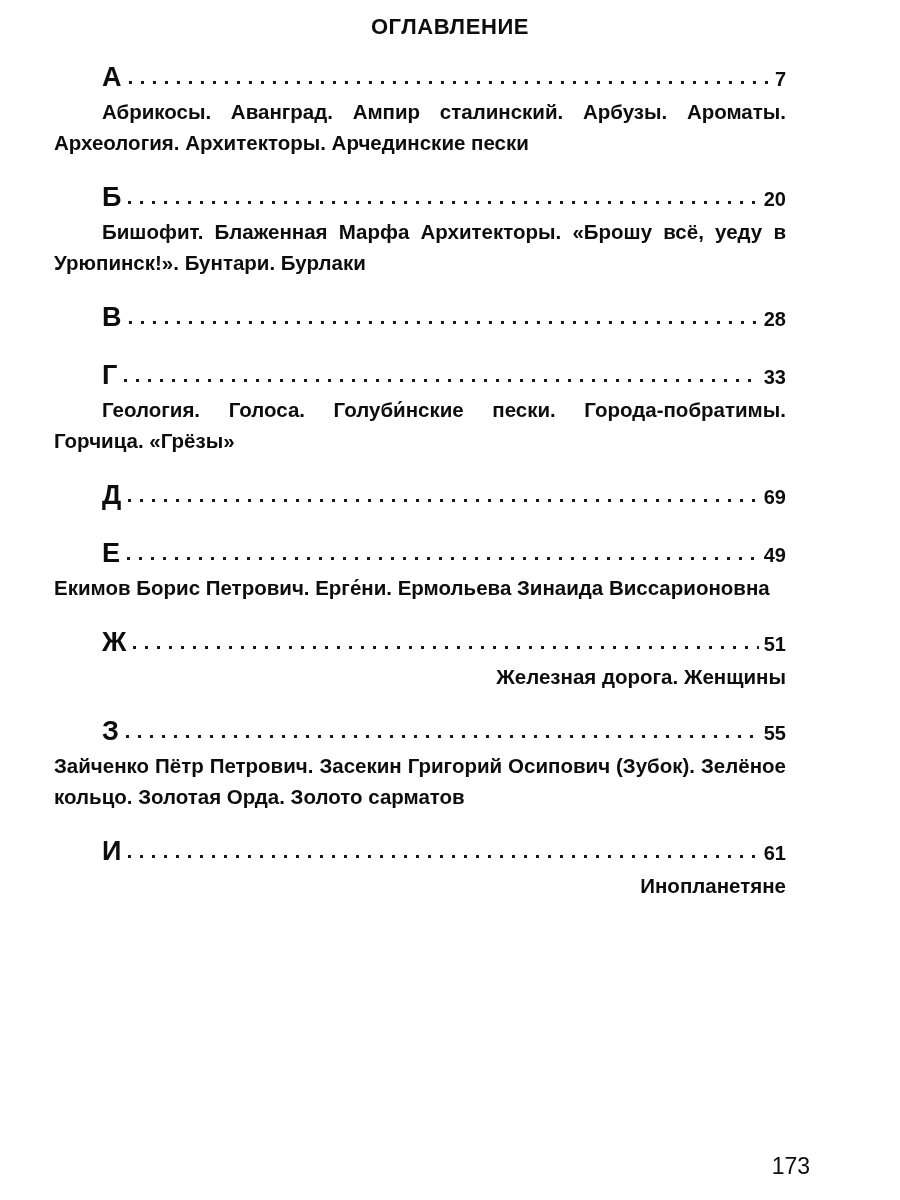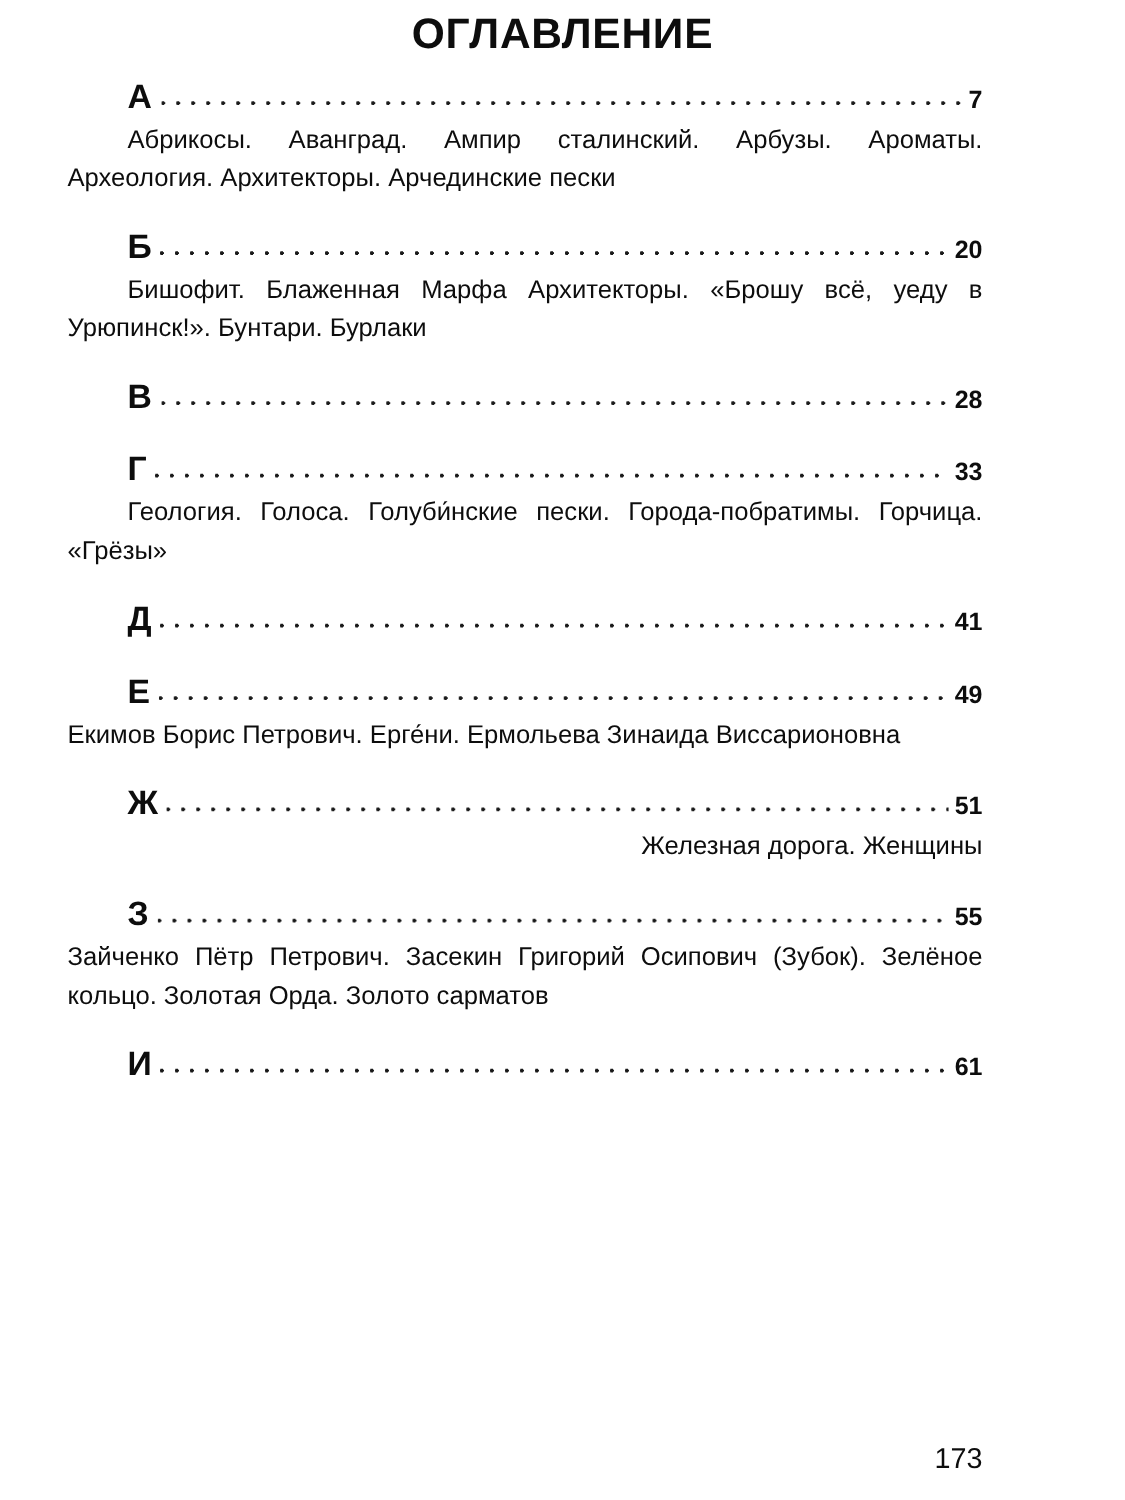--- a/index.html
+++ b/index.html
@@ -26,21 +26,21 @@
     box-sizing: border-box;
   }
 
   
   .doc-title {
     position: absolute;
     left: 0;
     top: 12px;
     width: 900px;
     text-align: center;
-    font-size: 34px;
+    font-size: 22px;
     font-weight: bold;
     letter-spacing: 0.6px;
     line-height: 30px;
   }
 
   
   .toc {
     position: absolute;
     left: 54px;
     top: 62px;
@@ -97,38 +97,40 @@
   
   .section-entries {
     font-size: 20.5px;
     line-height: 31px;
     text-align: justify;
     text-justify: inter-word;
     text-indent: 48px;
     margin: 0;
     padding: 0;
     hyphens: manual;
+    font-weight: bold;
   }
   .section-entries.single-line {
     text-indent: 0;
     text-align: right;
   }
   .section-entries.no-indent {
     text-indent: 0;
   }
 
   
   .folio {
     position: absolute;
     left: 0;
     top: 1152px;
     width: 786px;
     text-align: right;
     font-size: 23px;
     line-height: 28px;
+    padding-left: 24px;
   }
 </style>
 </head>
 <body>
 
 <div class="page">
 
   <div class="doc-title">ОГЛАВЛЕНИЕ</div>
 
   <div class="toc">
@@ -160,21 +162,21 @@
           <span class="section-letter">Г</span>
           <span class="leader"></span>
           <span class="section-page">33</span>
         </div>
         <p class="section-entries">Геология. Голоса. Голуби́нские пески. Города-побратимы. Горчица. «Грёзы»</p>
       </div>
       <div class="toc-section">
         <div class="section-head">
           <span class="section-letter">Д</span>
           <span class="leader"></span>
-          <span class="section-page">41</span>
+          <span class="section-page">69</span>
         </div>
       </div>
       <div class="toc-section">
         <div class="section-head">
           <span class="section-letter">Е</span>
           <span class="leader"></span>
           <span class="section-page">49</span>
         </div>
         <p class="section-entries no-indent">Екимов Борис Петрович. Ерге́ни. Ермольева Зинаида Виссарионовна</p>
       </div>
@@ -193,18 +195,19 @@
           <span class="section-page">55</span>
         </div>
         <p class="section-entries no-indent">Зайченко Пётр Петрович. Засекин Григорий Осипович (Зубок). Зелёное кольцо. Золотая Орда. Золото сарматов</p>
       </div>
       <div class="toc-section">
         <div class="section-head">
           <span class="section-letter">И</span>
           <span class="leader"></span>
           <span class="section-page">61</span>
         </div>
+        <p class="section-entries single-line">Инопланетяне</p>
       </div>
     </div>
 
   <div class="folio">173</div>
 
 </div>
 
 </body></html>

